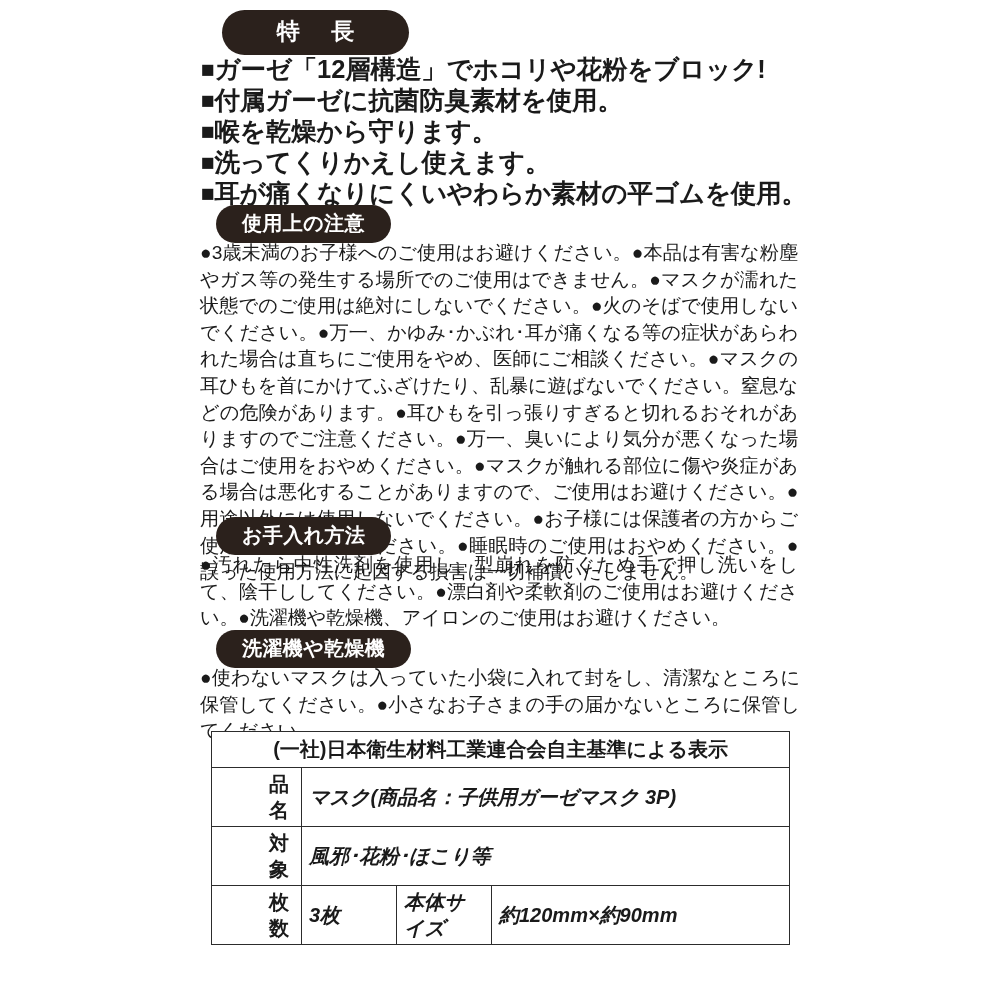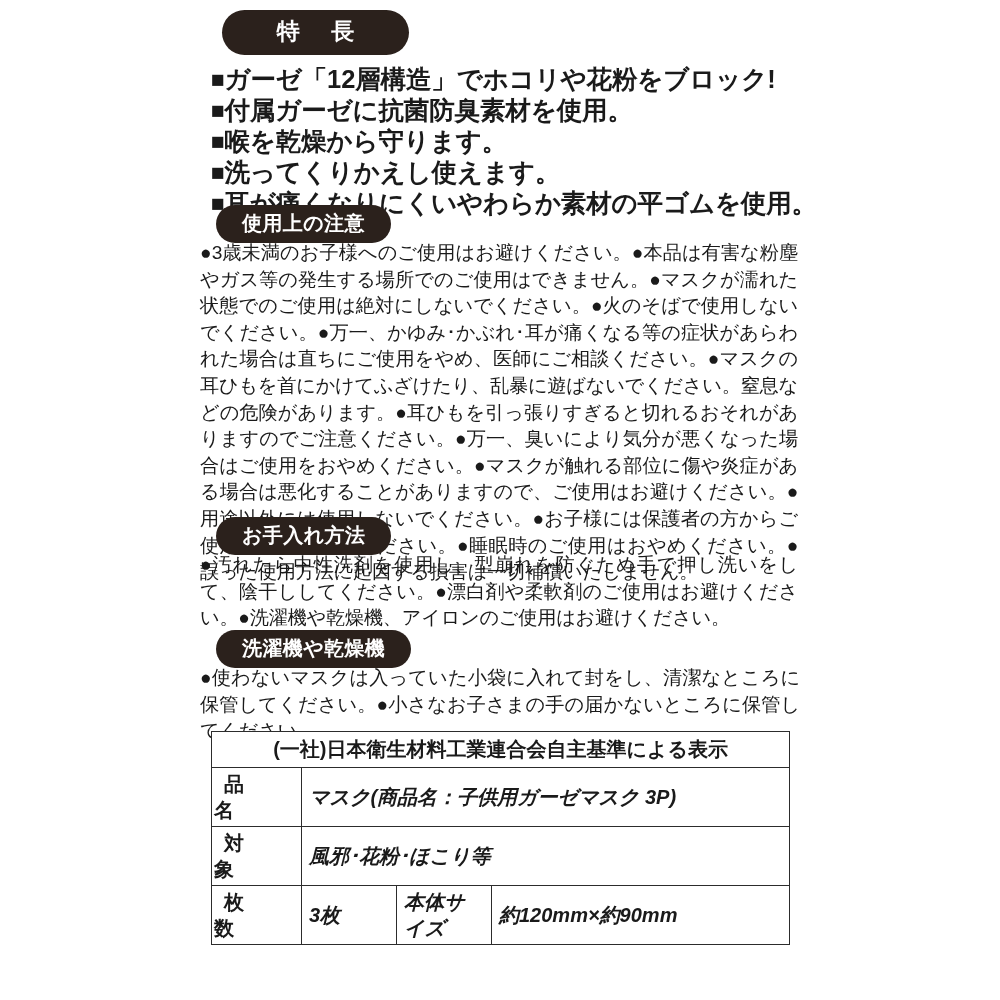--- a/index.html
+++ b/index.html
@@ -42,21 +42,21 @@
   .pill-sec {
     font-size: 20px;
     padding: 8px 26px 10px 26px;
   }
 
   .section { position: absolute; }
 
   
   .feature-list {
     list-style: none;
-    margin: 12px;
+    margin: 2px;
     padding: 0;
   }
   .feature-list li {
     font-size: 25.5px;
     font-weight: bold;
     line-height: 1.18;
     white-space: nowrap;
     letter-spacing: -0.005em;
     margin-bottom: 1px;
   }
@@ -86,21 +86,21 @@
   .spec-table td {
     border: 1.6px solid #2c2c2c;
     padding: 3px 7px;
     font-size: 20px;
     font-weight: bold;
     vertical-align: middle;
     line-height: 1.3;
     box-sizing: border-box;
   }
   td.lbl {
-    text-align: left;
+    text-align: right;
     letter-spacing: 0.5em;
     text-indent: 0.5em;
     width: 90px;
     padding: 3px 2px;
   }
   td.head {
     text-align: center;
     letter-spacing: 0;
     padding: 4px 6px 5px 6px;
   }

